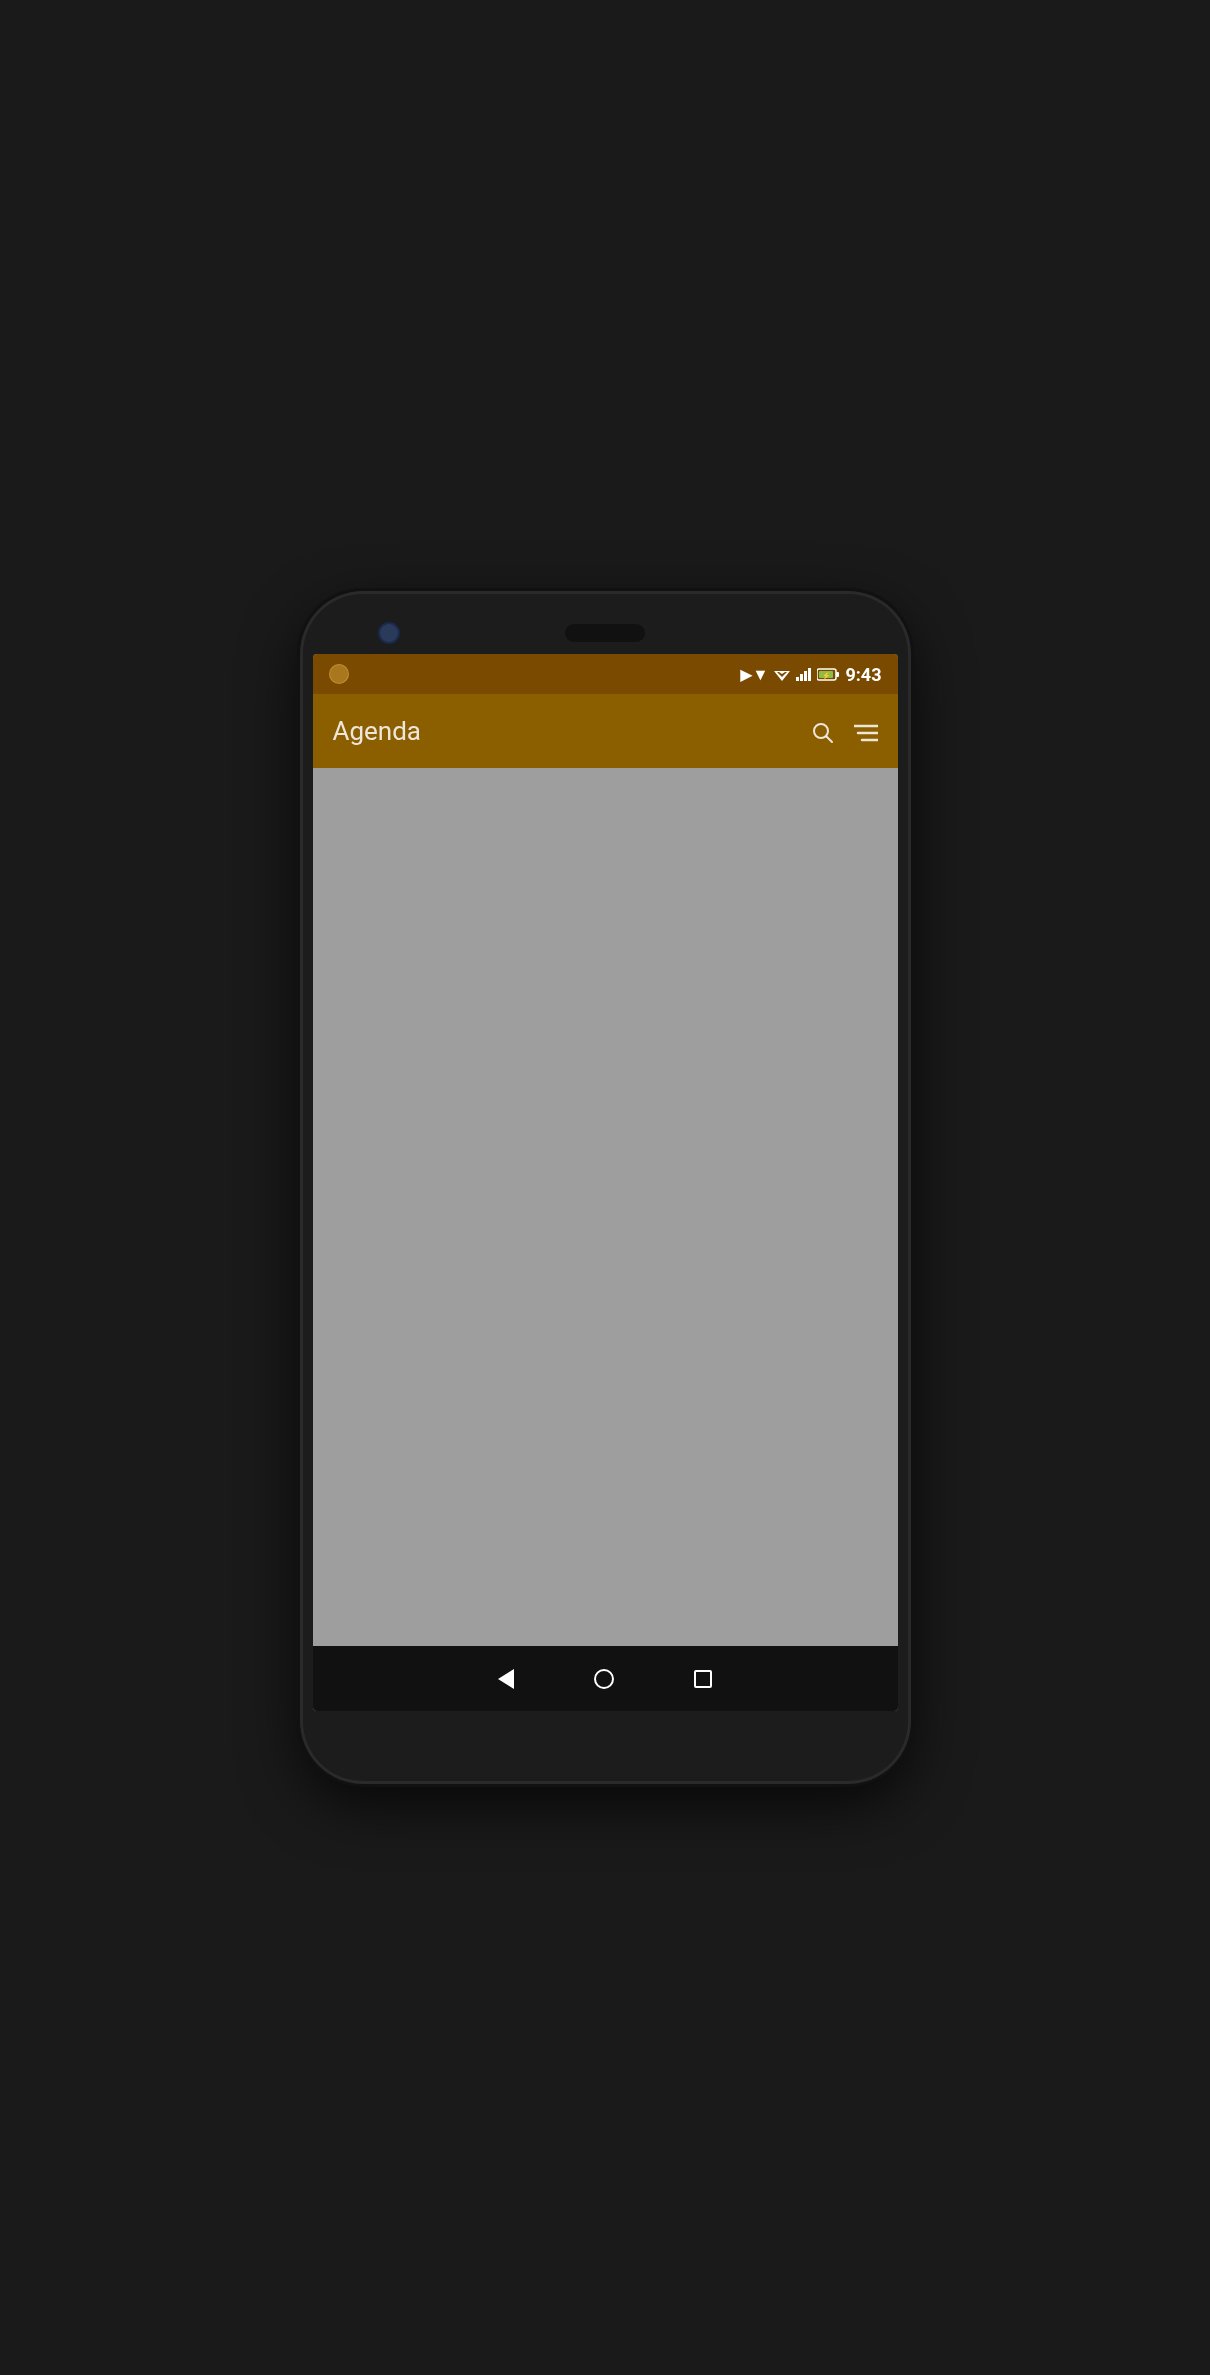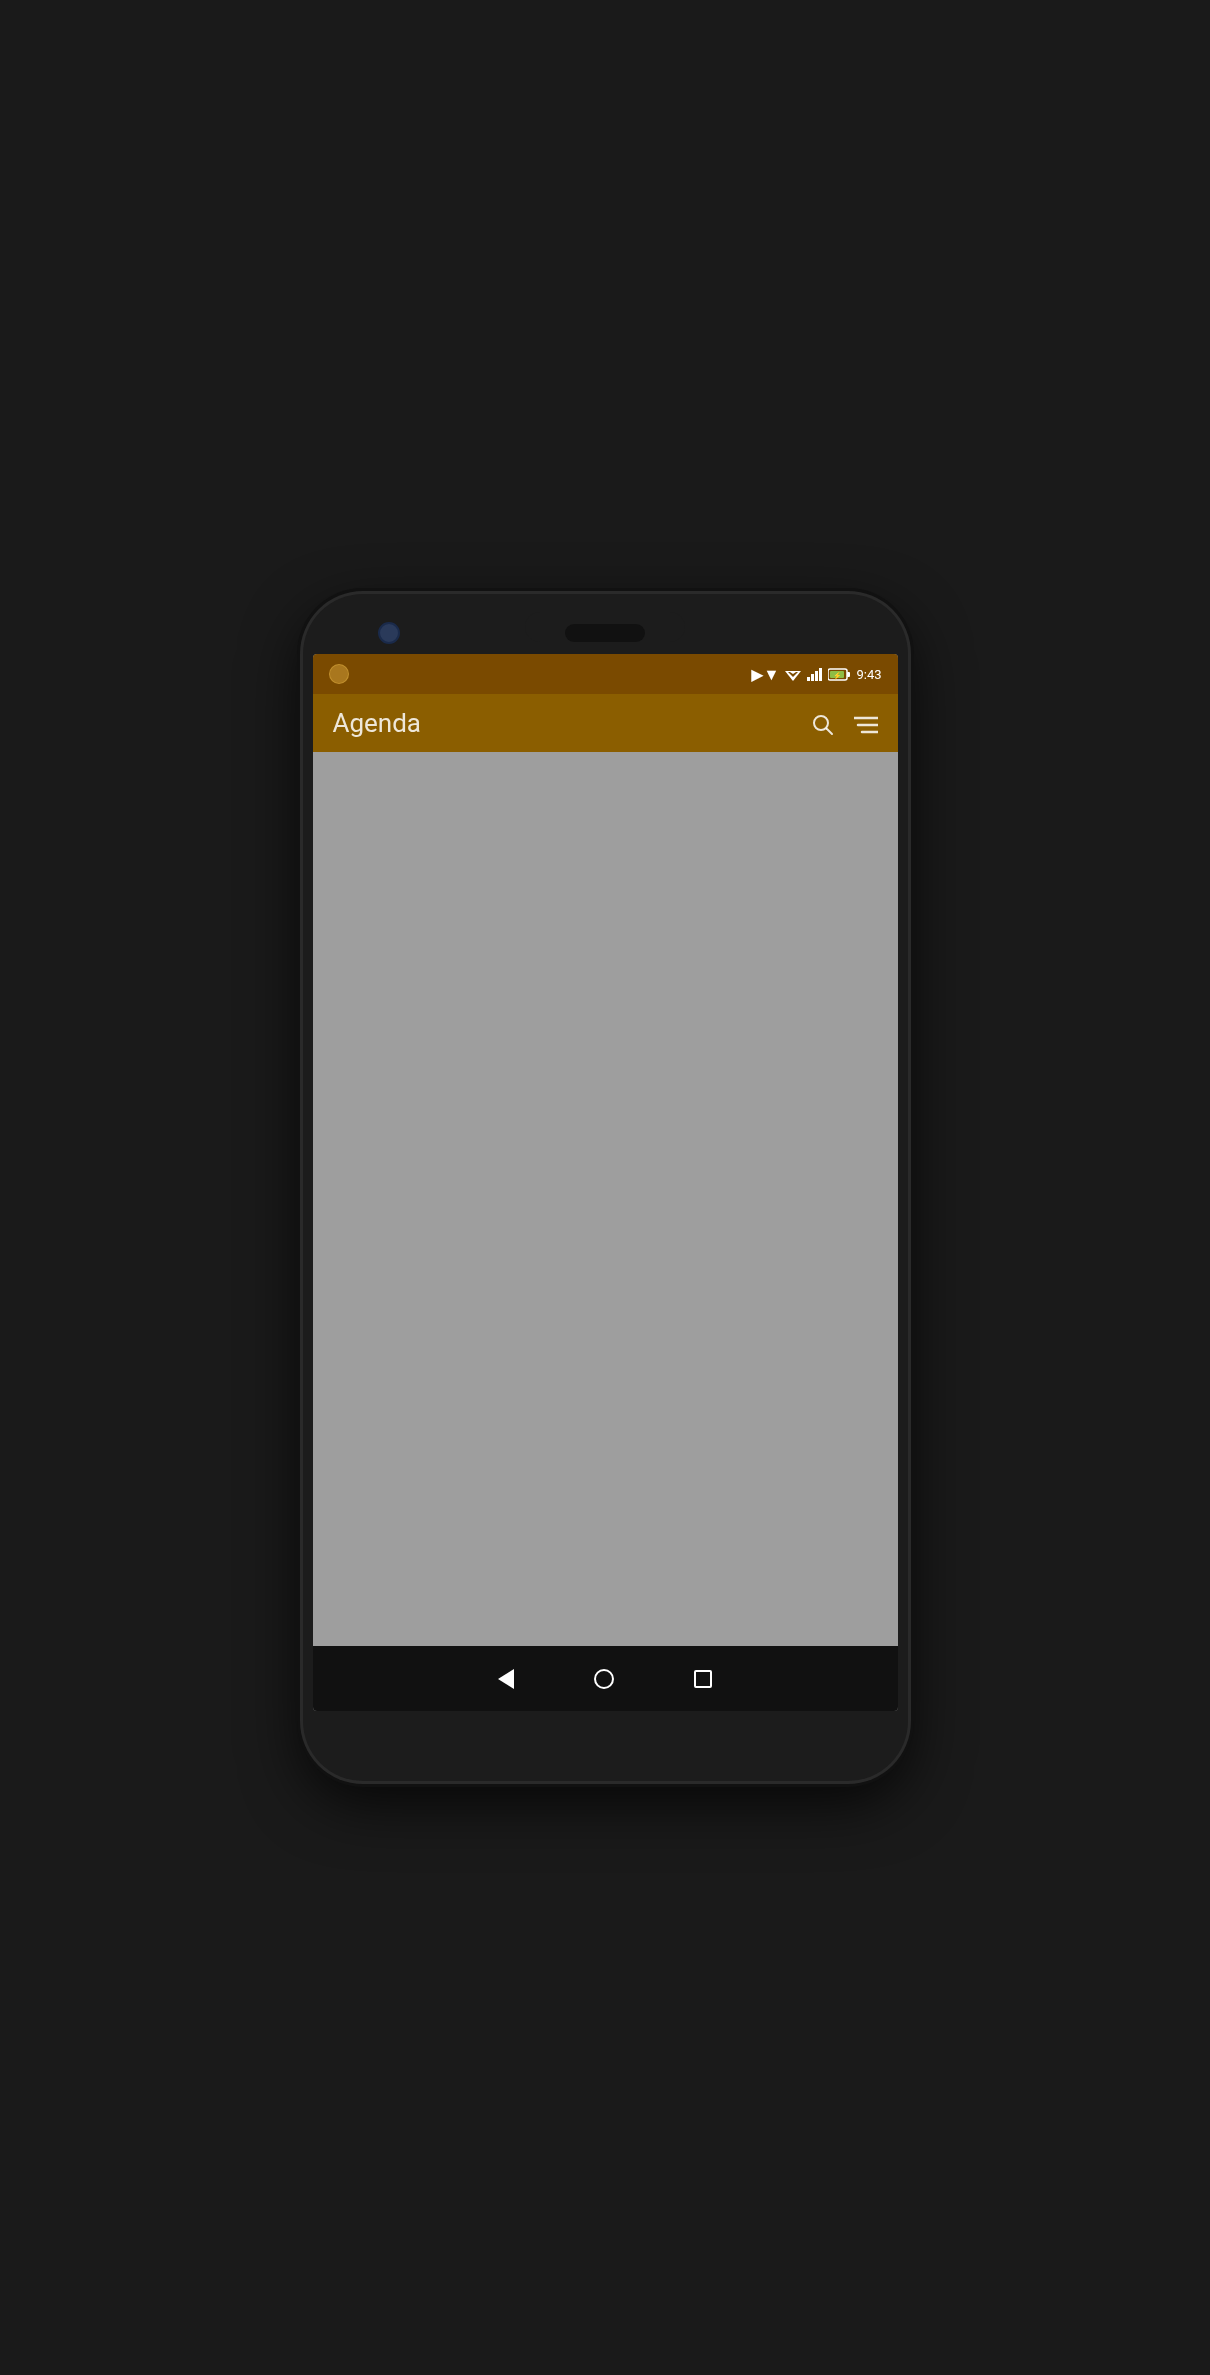--- a/index.html
+++ b/index.html
@@ -110,28 +110,28 @@
       height: 14px;
     }
 
     .signal-bar {
       background: white;
       width: 3px;
     }
 
     .time-text {
       color: white;
-      font-size: 13px;
-      font-weight: 400;
+      font-size: 18px;
+      font-weight: 700;
     }
 
     
     .app-header {
       background: #8B5E00;
-      height: 58px;
+      height: 74px;
       display: flex;
       align-items: center;
       justify-content: space-between;
       padding: 0 20px;
     }
 
     .app-title {
       color: rgba(255,255,255,0.85);
       font-size: 26px;
       font-weight: 400;

